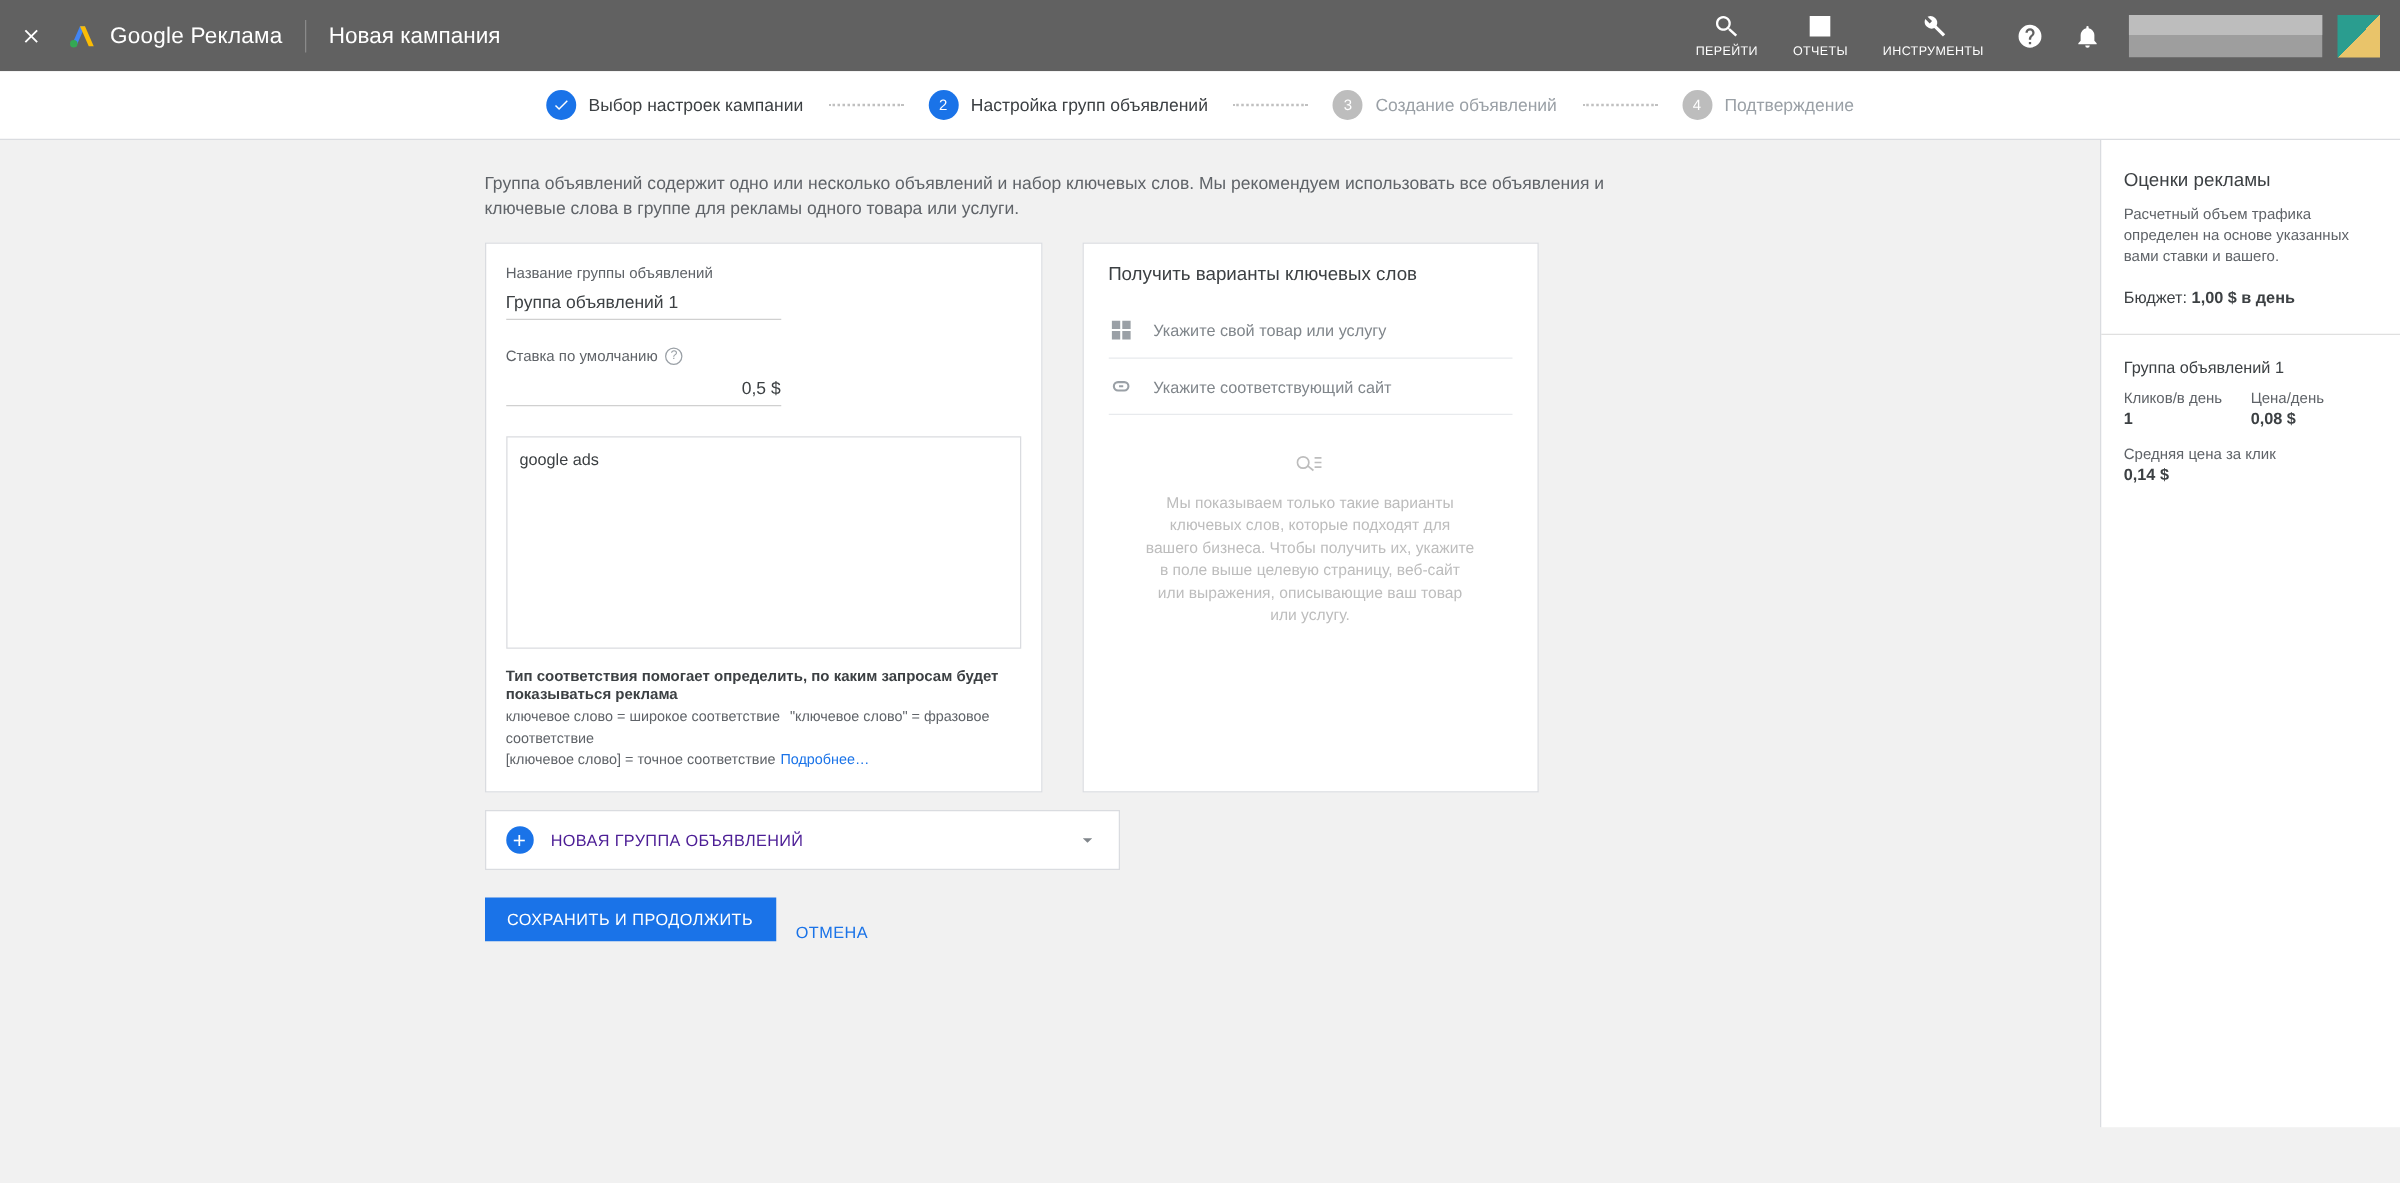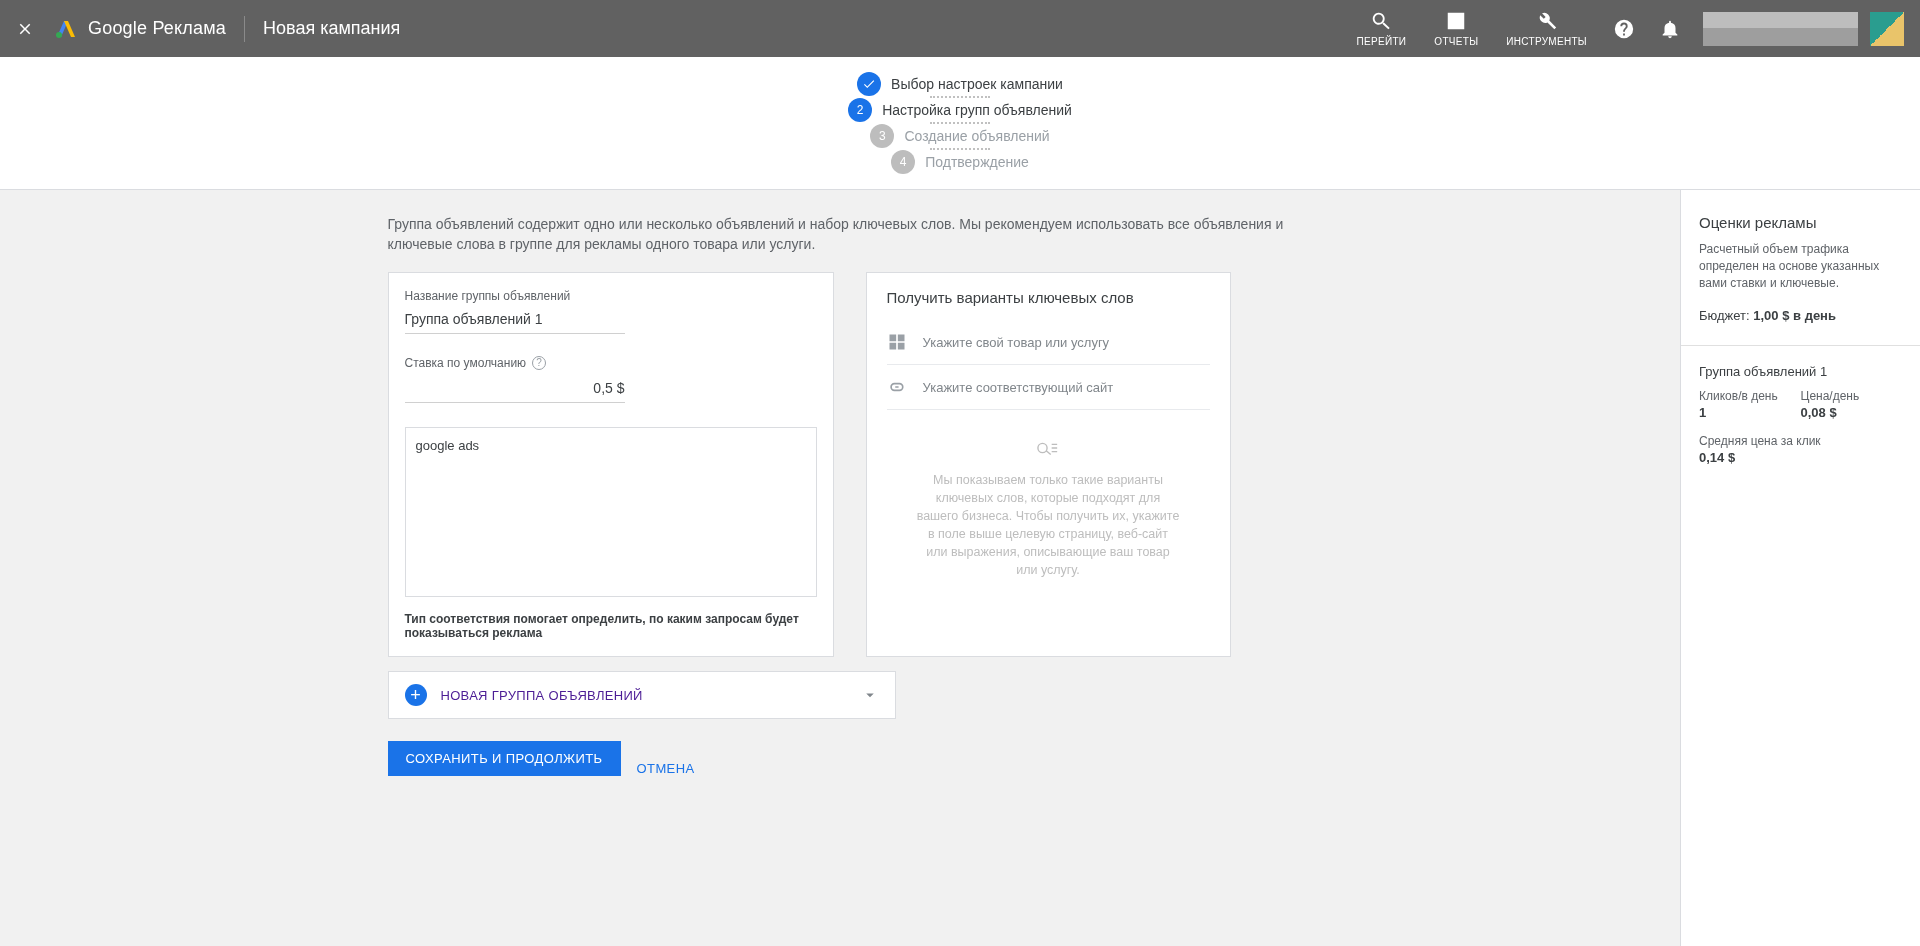--- a/index.html
+++ b/index.html
@@ -15,21 +15,21 @@
 .header .spacer { flex: 1; }
 .header .tool { display: flex; flex-direction: column; align-items: center; margin: 0 14px; cursor: pointer; }
 .header .tool-icon { width: 22px; height: 22px; fill: #fff; }
 .header .tool-label { font-size: 10px; margin-top: 4px; letter-spacing: 0.3px; }
 .header .icon-btn { width: 22px; height: 22px; margin: 0 12px; cursor: pointer; fill: #fff; }
 .header .account-block { width: 155px; height: 34px; margin-left: 10px; }
 .header .avatar { width: 34px; height: 34px; margin-left: 12px; background: linear-gradient(135deg,#2a9d8f 0%,#2a9d8f 50%,#e9c46a 50%,#e9c46a 100%); }
 
 
 .stepper-bar { background: #fff; border-bottom: 1px solid #dadce0; padding: 15px 0; display: flex; justify-content: center; }
-.steps { display: flex; align-items: center; flex-direction: column; }
+.steps { display: flex; align-items: center; }
 .step { display: flex; align-items: center; }
 .step-circle { width: 24px; height: 24px; border-radius: 50%; display: flex; align-items: center; justify-content: center; color: #fff; font-size: 12px; font-weight: 500; margin-right: 10px; }
 .step-circle.done { background: #1a73e8; }
 .step-circle.active { background: #1a73e8; }
 .step-circle.pending { background: #bdbdbd; }
 .step-label { font-size: 14px; }
 .step-label.done, .step-label.active { color: #3c4043; font-weight: 500; }
 .step-label.pending { color: #9aa0a6; }
 .step-connector { width: 60px; border-top: 2px dotted #c0c0c0; margin: 0 20px; }
 .step-circle.done svg { width: 14px; height: 14px; fill: #fff; }
@@ -178,20 +178,24 @@
 
           <div class="bid-row">
             <span class="field-label">Ставка по умолчанию</span>
             <span class="help-icon">?</span>
           </div>
           <input class="text-input bid-input" value="0,5 $" style="">
 
           <textarea class="keywords-box" style="">google ads</textarea>
 
           <div class="match-title">Тип соответствия помогает определить, по каким запросам будет показываться реклама</div>
+          <div class="match-lines">
+            <span>ключевое слово = широкое соответствие</span><span class="gap"></span><span>"ключевое слово" = фразовое соответствие</span><br>
+            <span>[ключевое слово] = точное соответствие</span><span class="learn-more">Подробнее…</span>
+          </div>
         </div>
 
         <div class="card right-card">
           <div class="panel-title">Получить варианты ключевых слов</div>
           <div class="suggest-row">
             <svg viewBox="0 0 24 24">
                 <path d="M3 3h8v8H3V3zm10 0h8v8h-8V3zM3 13h8v8H3v-8zm10 0h8v8h-8v-8z"></path>
               </svg>
             <span class="label">Укажите свой товар или услугу</span>
           </div>
@@ -223,21 +227,21 @@
       <div class="footer-btns">
         <button class="btn-primary">СОХРАНИТЬ И ПРОДОЛЖИТЬ</button>
         <button class="btn-flat">ОТМЕНА</button>
       </div>
     </div>
   </div>
 
   <div class="side-col">
     <div class="side-block">
       <div class="side-title">Оценки рекламы</div>
-      <div class="side-desc">Расчетный объем трафика определен на основе указанных вами ставки и ключевые.</div>
+      <div class="side-desc">Расчетный объем трафика определен на основе указанных вами ставки и вашего.</div>
       <div class="side-budget">
         <span>Бюджет:</span>&nbsp;<span class="val">1,00 $ в день</span>
       </div>
     </div>
     <div class="side-sep"></div>
     <div class="side-block">
       <div class="metric-title">Группа объявлений 1</div>
       <div class="metrics-row">
         <div class="col">
           <div>Кликов/в день</div>

